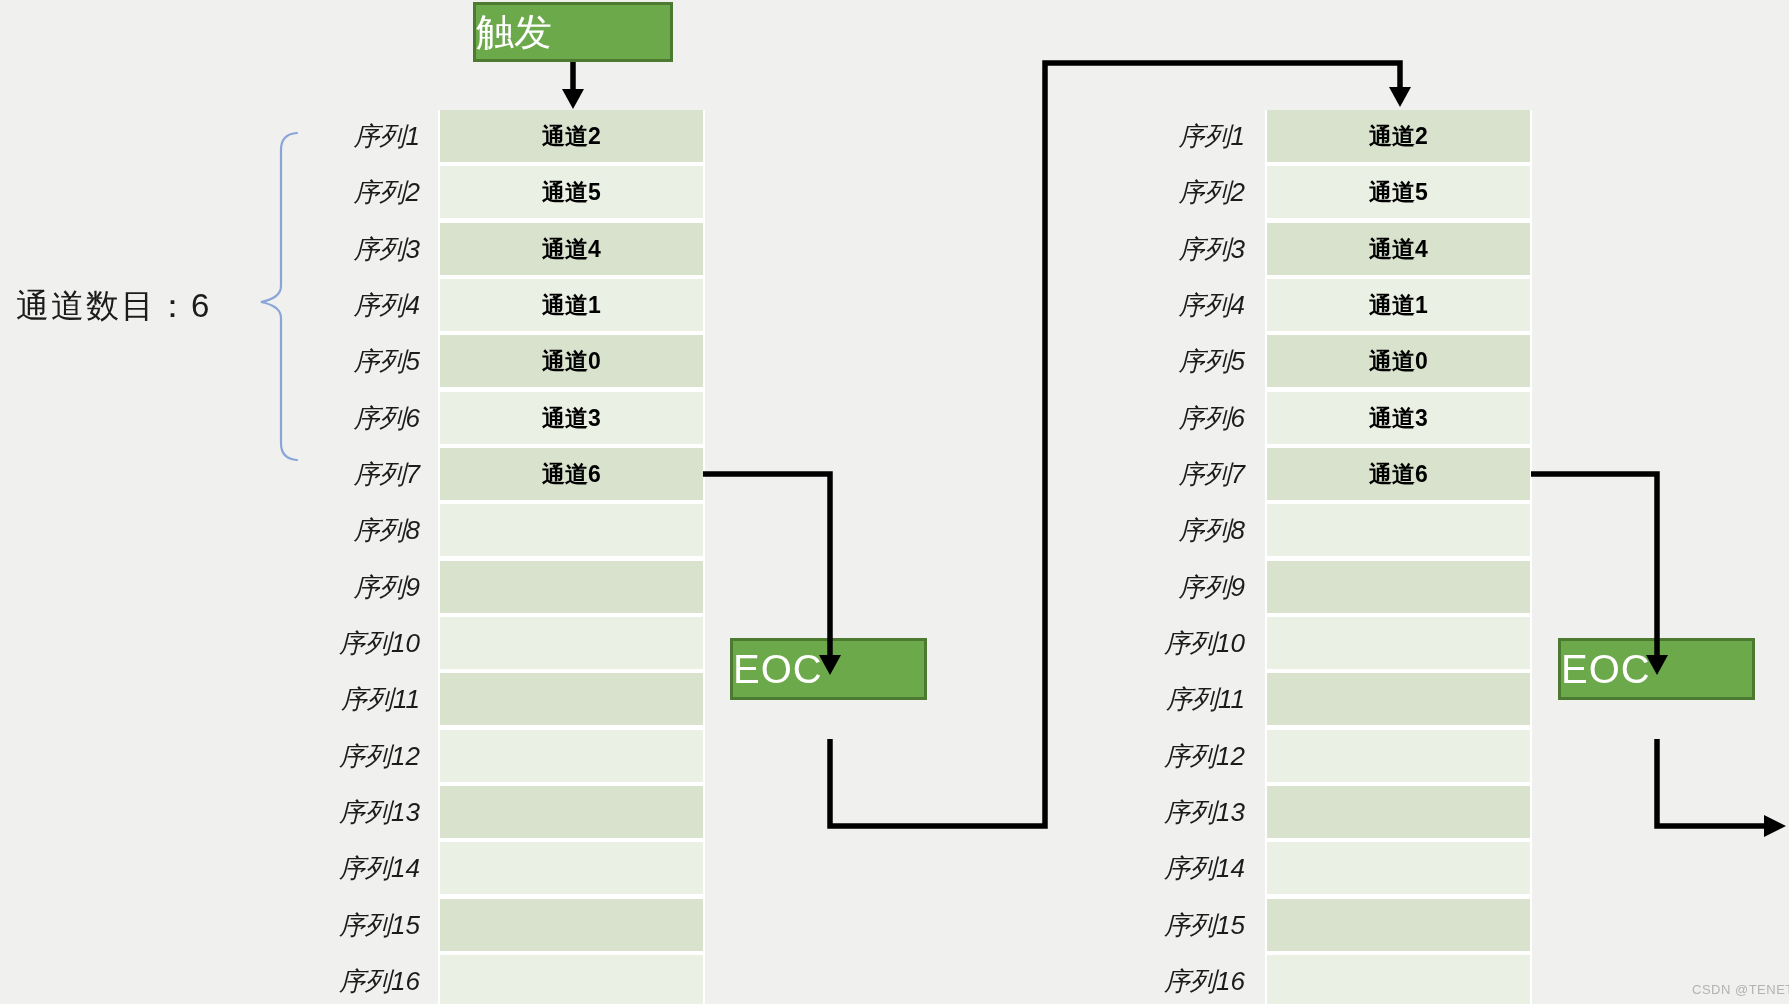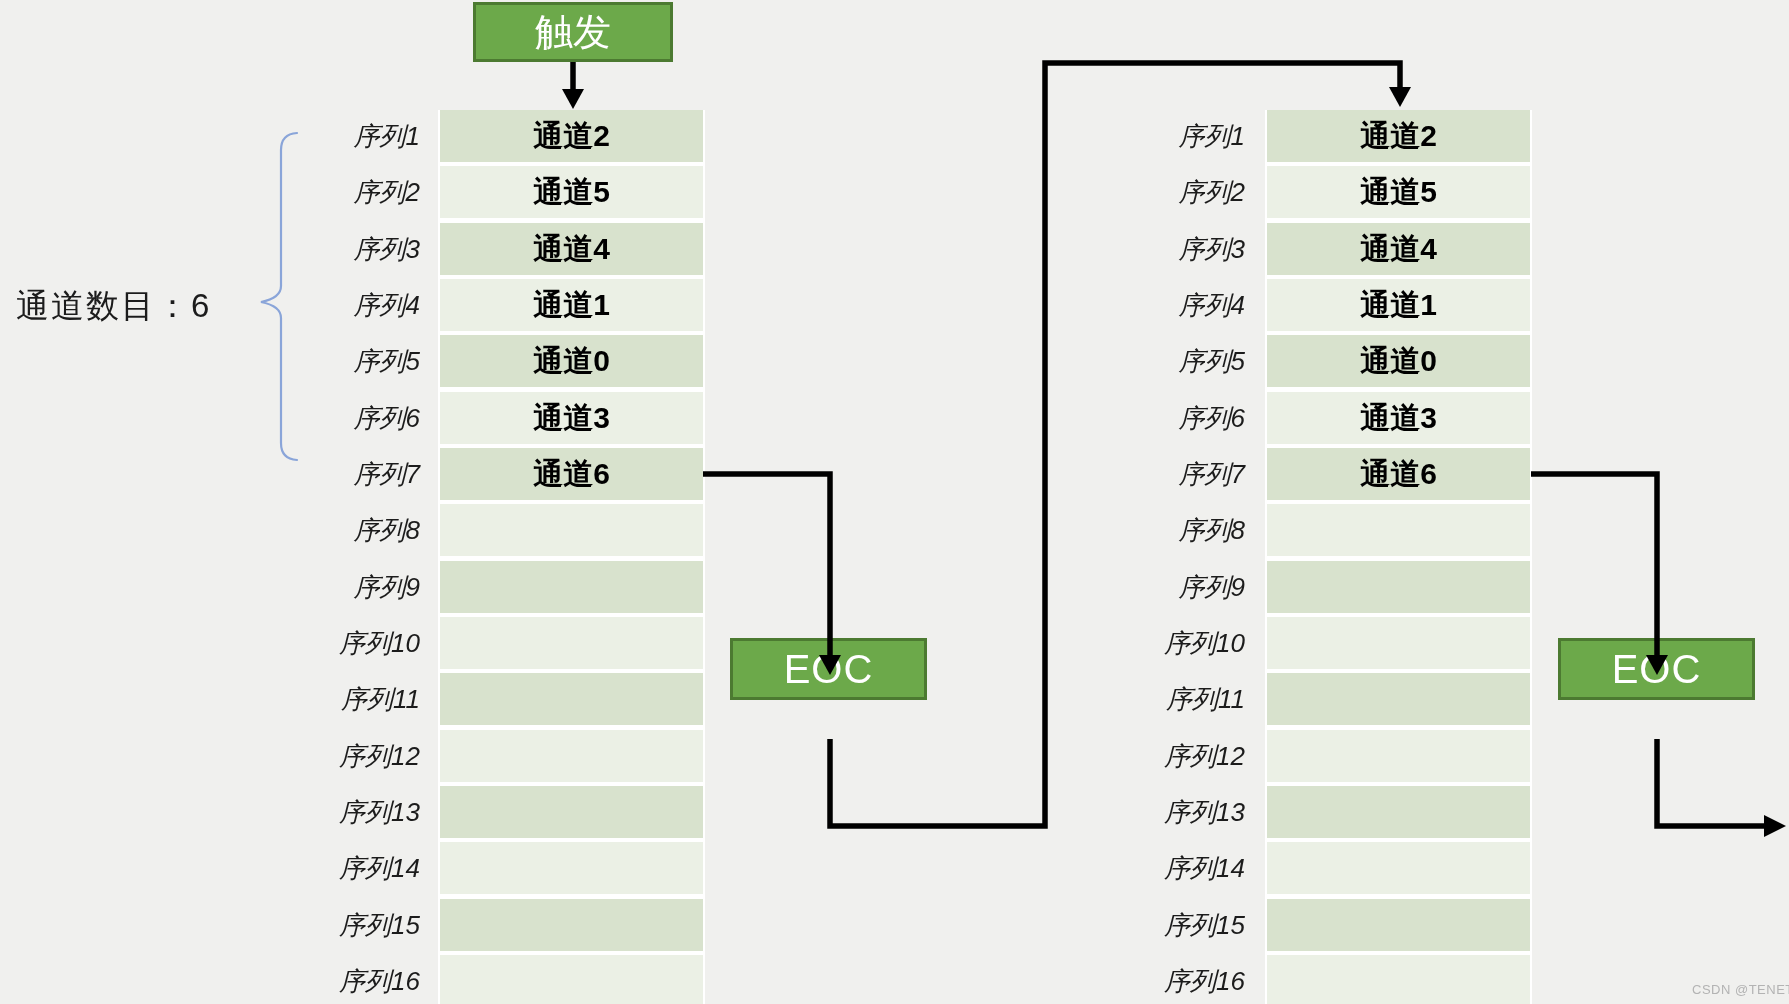--- a/index.html
+++ b/index.html
@@ -10,21 +10,21 @@
   html,body{margin:0;padding:0;}
   body{font-family:"Liberation Sans","DejaVu Sans",sans-serif;}
   #stage{
     position:relative; width:1789px; height:1004px; overflow:hidden;
     background:var(--bg);
   }
   
   .green-box{
     position:absolute; box-sizing:border-box;
     background:var(--box-green); border:3px solid var(--box-border);
-    color:#fff; display:flex; align-items:center; justify-content:center;
+    color:#fff; display:flex; align-items:center; justify-content:flex-start;
   }
   .trigger-box{left:473px; top:2px; width:200px; height:60px; font-size:38px;}
   .eoc-box{top:638px; width:197px; height:62px; font-size:40px; letter-spacing:1px;}
   .eoc-1{left:730px;}
   .eoc-2{left:1558px;}
   
   .labels{position:absolute; top:110px; width:200px;}
   .labels-1{left:220px;}
   .labels-2{left:1045px;}
   .labels .row{
@@ -33,21 +33,21 @@
   }
   
   .cells{
     position:absolute; top:110px; width:267px; height:897px;
     background:#ffffff; padding:0 2px; box-sizing:border-box;
   }
   .cells-1{left:438px;}
   .cells-2{left:1265px;}
   .cells div.row{
     height:52px; margin-bottom:4.33px; line-height:52px;
-    text-align:center; font-size:30px; font-weight:bold; color:#000;
+    text-align:center; font-size:23px; font-weight:bold; color:#000;
   }
   .cells div.row:nth-of-type(odd){background:var(--row-dark);}
   .cells div.row:nth-of-type(even){background:var(--row-light);}
   
   .caption{
     position:absolute; left:16px; top:284px; font-size:33px; color:var(--ink);
     white-space:nowrap; letter-spacing:2px;
   }
   
   svg.overlay{position:absolute; left:0; top:0; pointer-events:none;}

